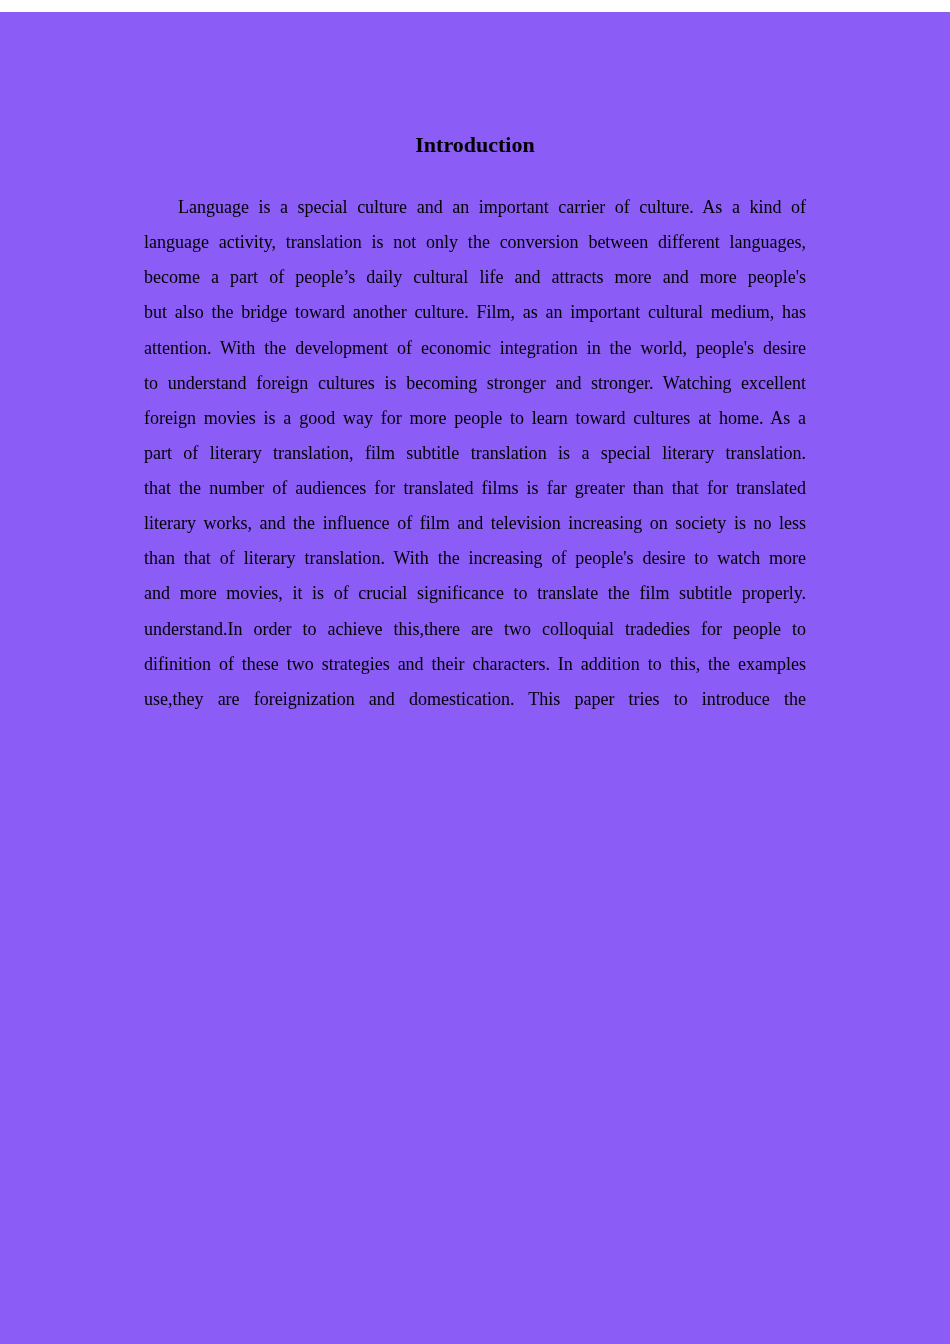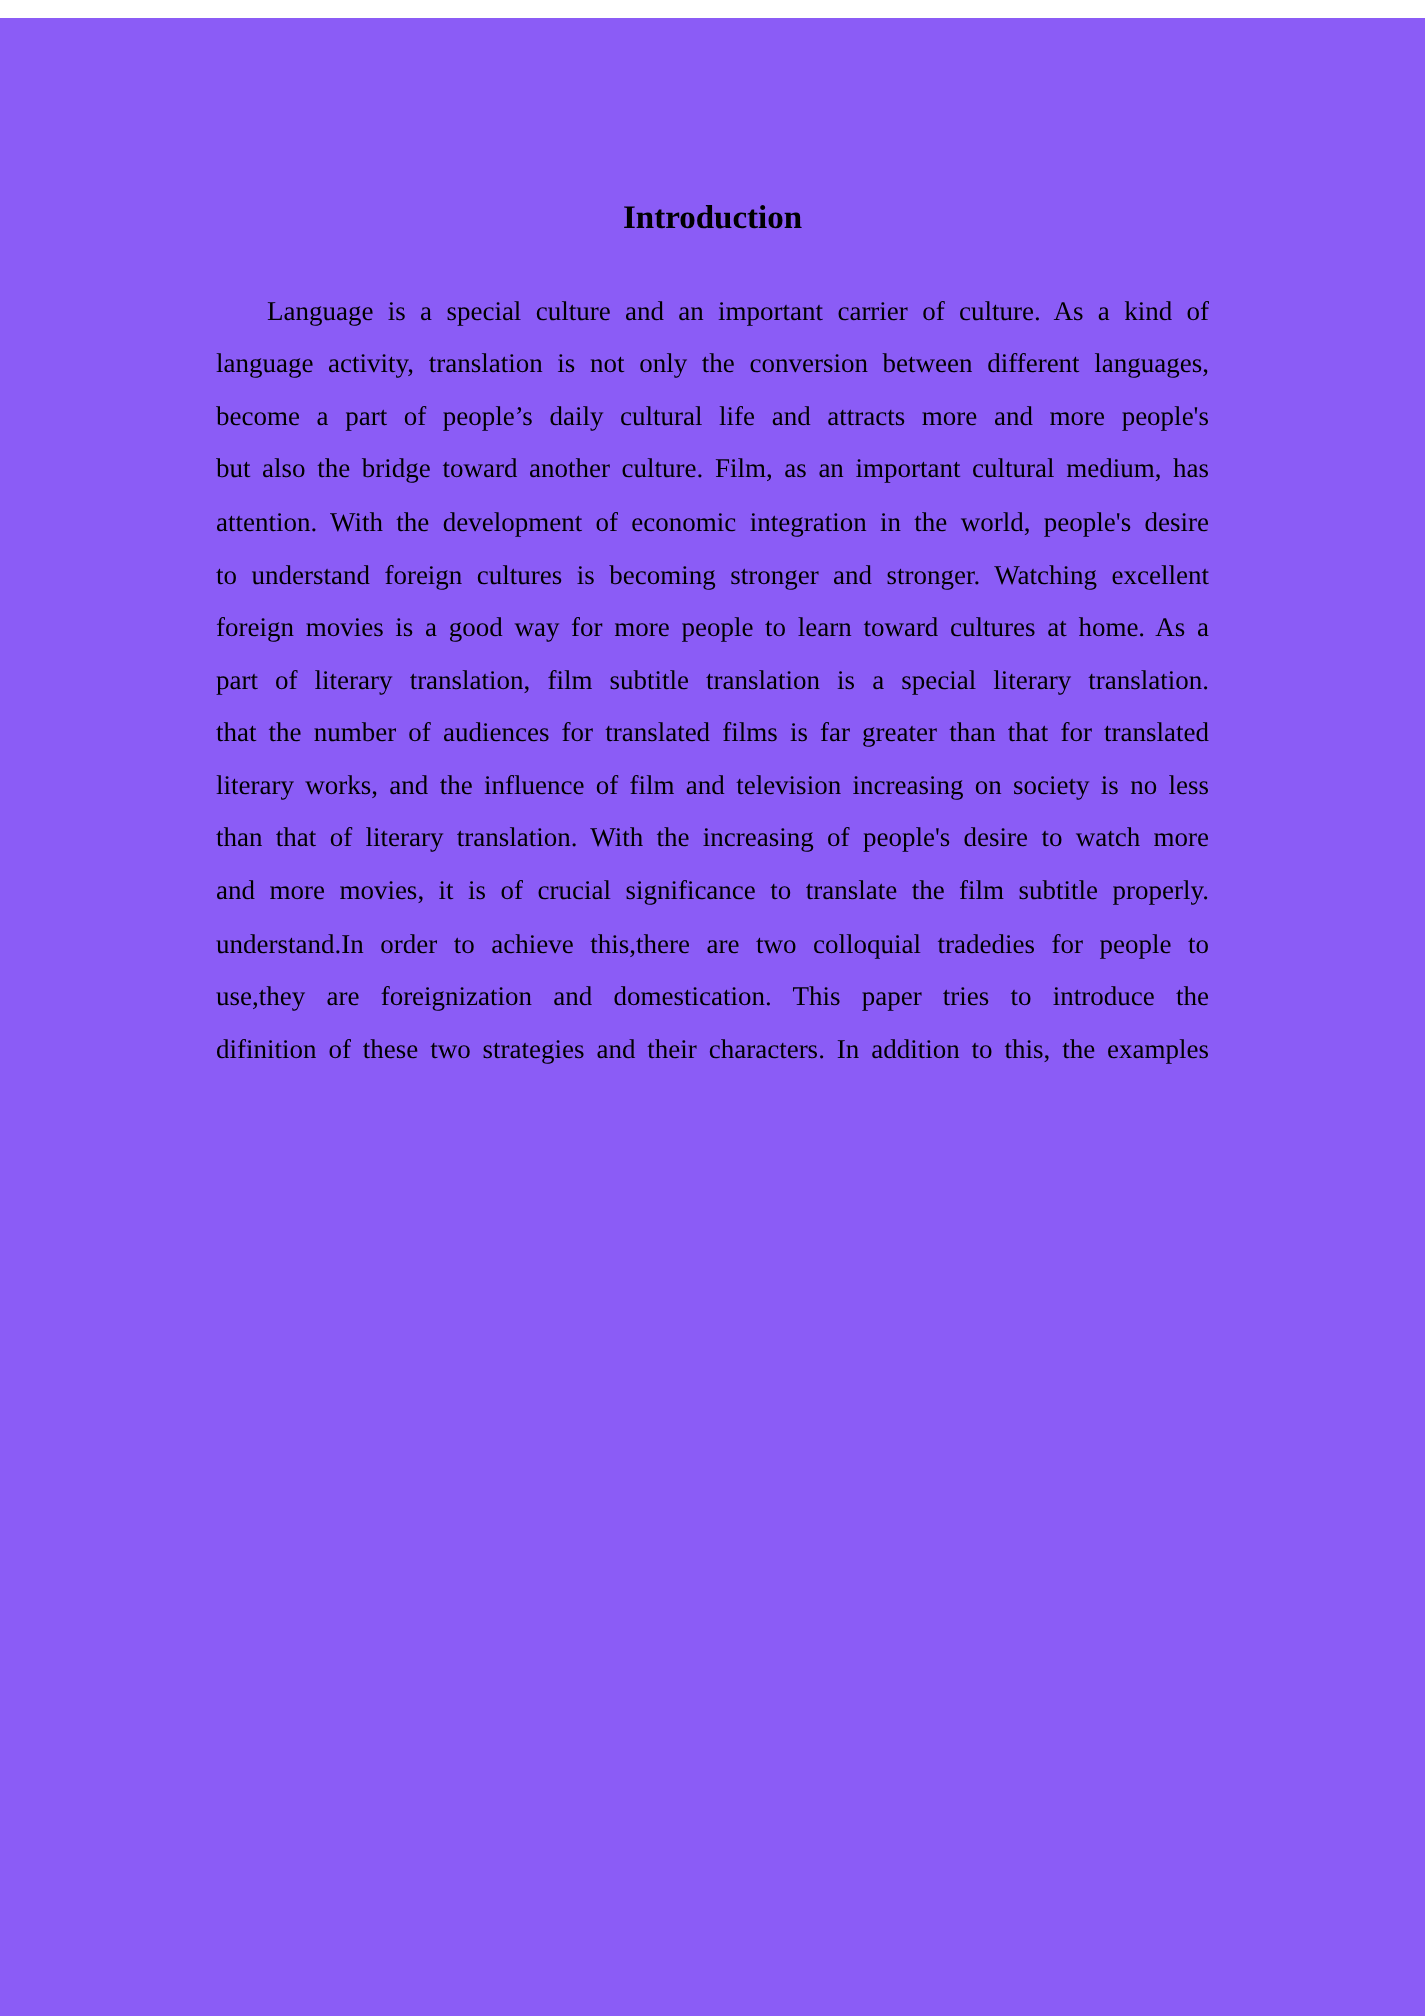--- a/index.html
+++ b/index.html
@@ -106,19 +106,19 @@
     <span class="line">
         <span class="line-inner">than that of literary translation. With the increasing of people's desire to watch more</span>
       </span>
     <span class="line">
         <span class="line-inner">and more movies, it is of crucial significance to translate the film subtitle properly.</span>
       </span>
     <span class="line">
         <span class="line-inner">understand.In order to achieve this,there are two colloquial tradedies for people to</span>
       </span>
     <span class="line">
-        <span class="line-inner">use,they are foreignization and domestication. This paper tries to introduce the</span>
+        <span class="line-inner">difinition of these two strategies and their characters. In addition to this, the examples</span>
       </span>
     <span class="line">
-        <span class="line-inner">difinition of these two strategies and their characters. In addition to this, the examples</span>
+        <span class="line-inner">use,they are foreignization and domestication. This paper tries to introduce the</span>
       </span>
   </div>
 </div>
 
 </body></html>

